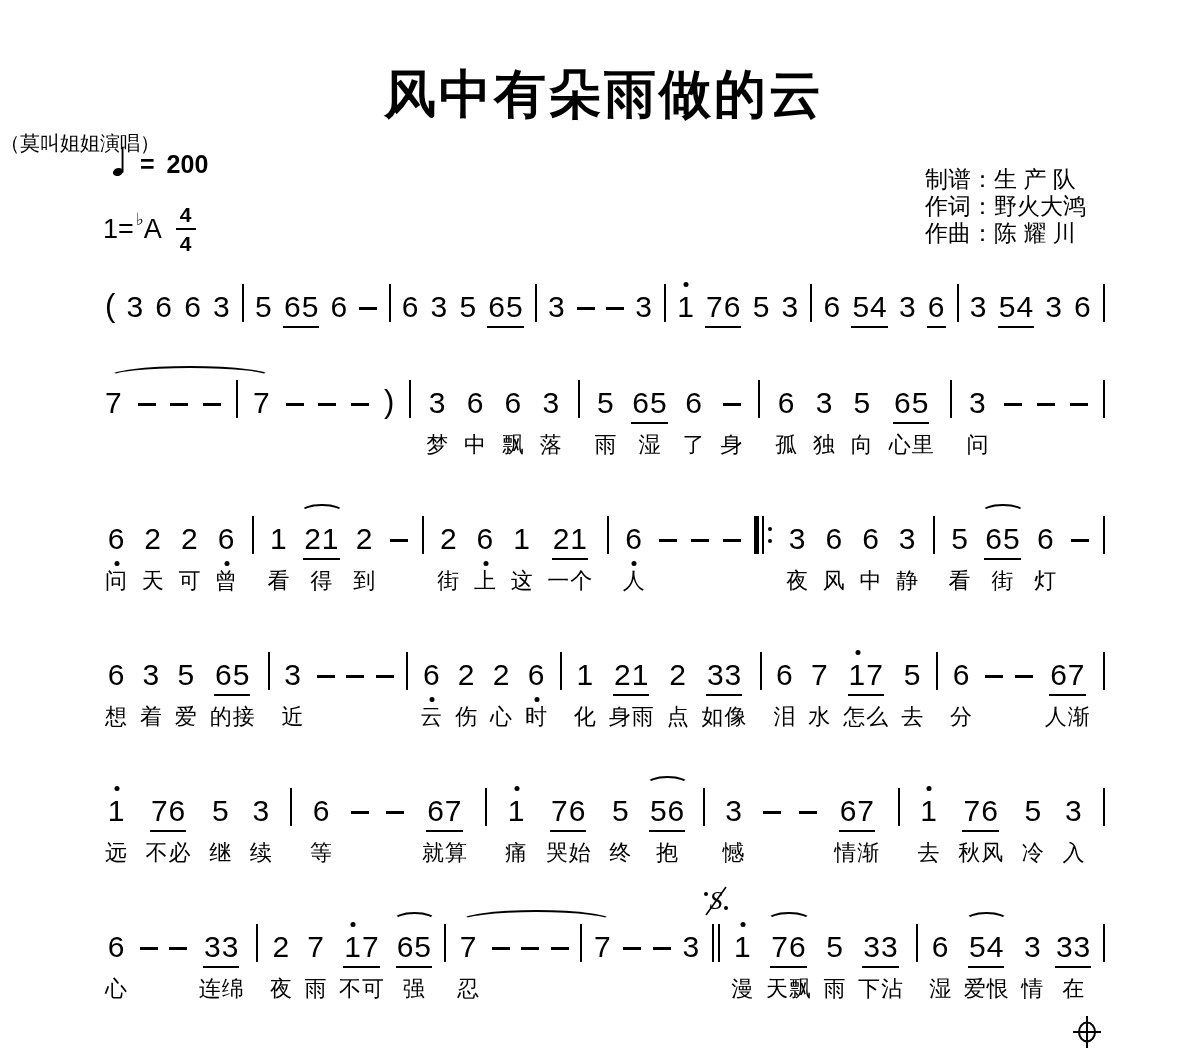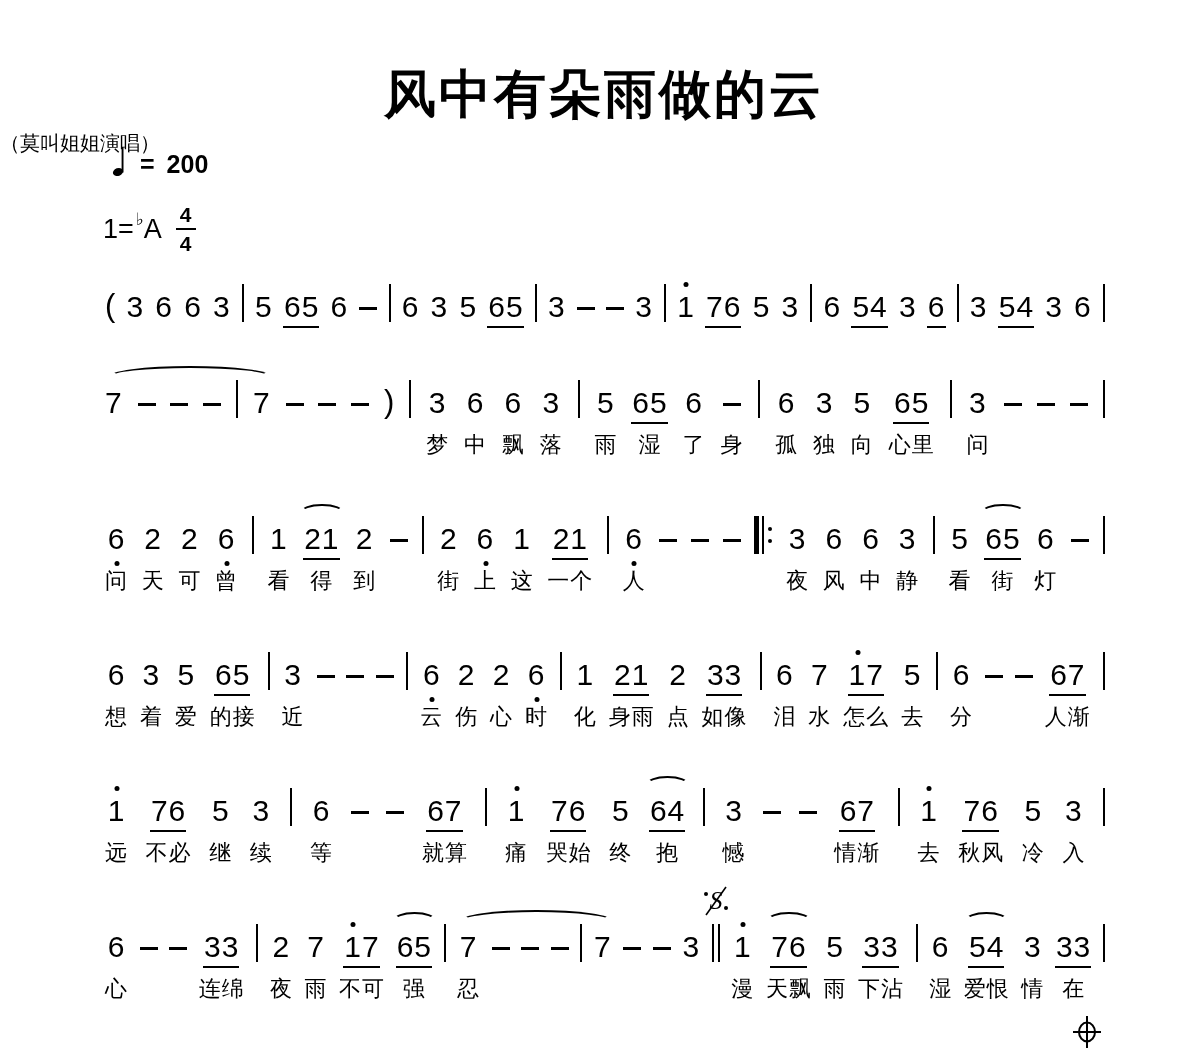--- a/index.html
+++ b/index.html
@@ -68,20 +68,25 @@
   <div class="keysig">
     <span>1=</span>
       <span class="flat">♭</span>
       <span>A</span>
     <span class="frac">
       <span class="num">4</span>
       <span class="den">4</span>
     </span>
   </div>
 
+  <div class="credits">
+    <div class="credit-row"><span>制谱：</span><span>生 产 队</span></div>
+    <div class="credit-row"><span>作词：</span><span>野火大鸿</span></div>
+    <div class="credit-row"><span>作曲：</span><span>陈 耀 川</span></div>
+  </div>
 
   <div class="score">
       <div class="line nolyr">
         <div class="tok">
           <div class="nt">
             <span class="paren">(</span>
           </div>
         </div>
         <div class="tok">
           <div class="nt">
@@ -895,21 +900,21 @@
           <div class="lyr">哭始</div>
         </div>
         <div class="tok">
           <div class="nt">
             <span class="dg">5</span>
           </div>
           <div class="lyr">终</div>
         </div>
         <div class="tok">
           <div class="nt">
-            <span class="dg u">64</span>
+            <span class="dg u">56</span>
             <div class="arcx"></div>
           </div>
           <div class="lyr">抱</div>
         </div>
         <div class="tok">
           <div class="nt">
             <div class="bl"></div>
           </div>
           <div class="lyr"></div>
         </div>

